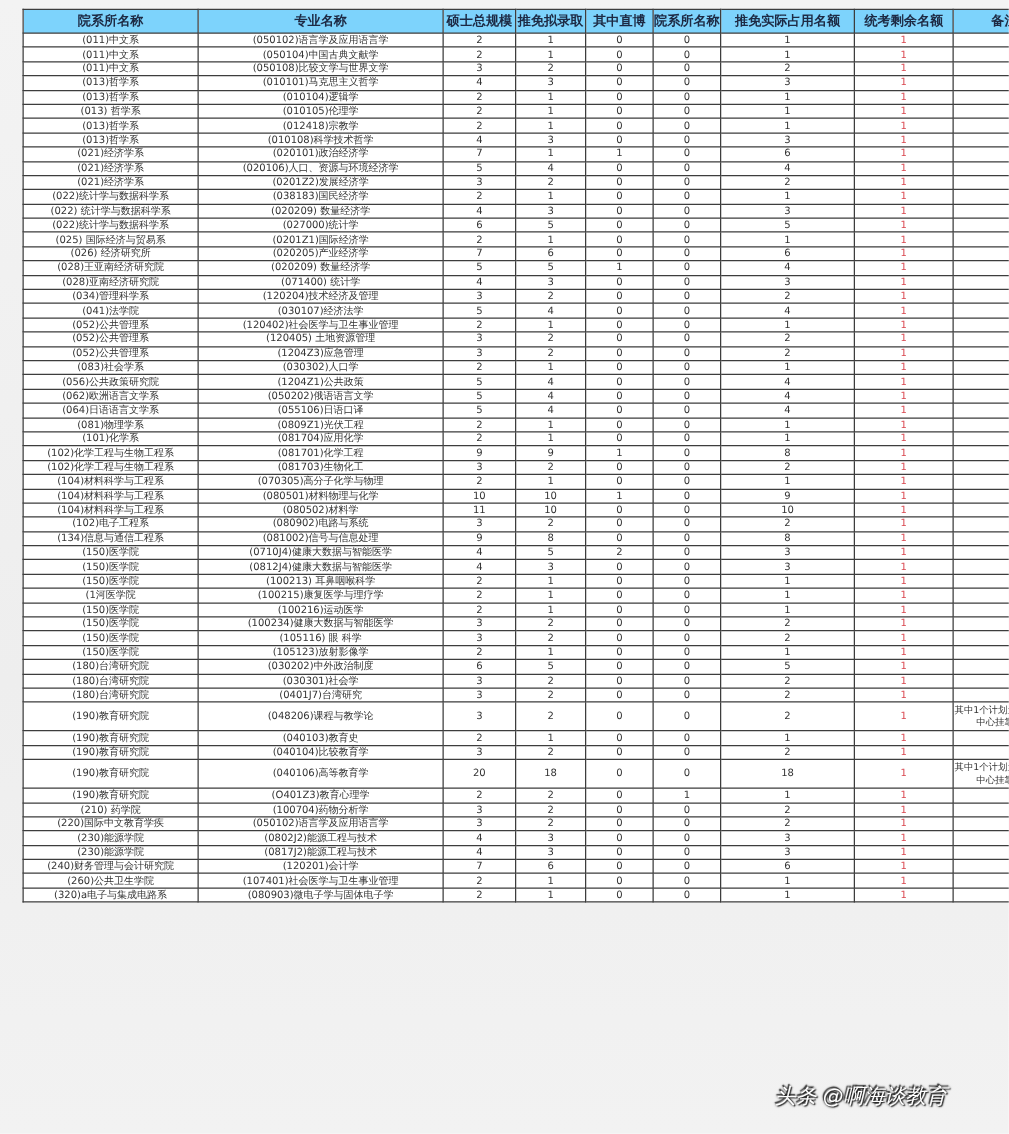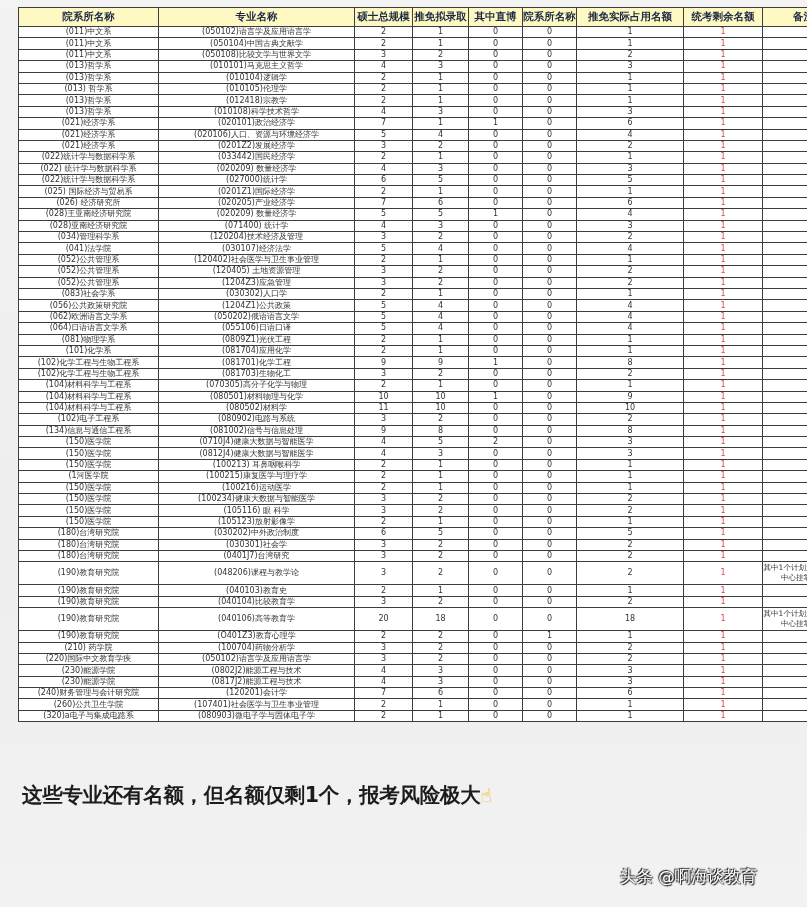--- a/index.html
+++ b/index.html
@@ -10,21 +10,21 @@
     position: relative;
   }
   .table-wrap {
     position: absolute; left: 18px; top: 7px; width: 779px;
   }
   table {
     border-collapse: collapse; width: 779px; table-layout: fixed;
     background: #fff;
   }
   th {
-    background: #fef9c3; color: #1d2a44;
+    background: #7dd3fc; color: #1d2a44;
     font-family: "DejaVu Serif", serif; font-weight: bold;
     font-size: 10.5px; height: 18px; padding: 0;
     border: 1px solid #3d3d3d; white-space: nowrap; overflow: hidden;
   }
   td {
     border: 1px solid #3d3d3d; font-size: 8px; color: #333;
     height: 10.4px; line-height: 10px; padding: 0; text-align: center;
     white-space: nowrap; overflow: hidden;
   }
   td.tall { height: 22px; }
@@ -34,21 +34,21 @@
     position: absolute; left: 22px; top: 782px; width: 770px;
     font-family: "DejaVu Sans", sans-serif; font-weight: bold;
     font-size: 20.5px; line-height: 27px; color: #1c1c1c;
     letter-spacing: -0.3px;
   }
   .summary .hl { color: #d1343a; }
   .hand { color: #f0b400; font-size: 19px; }
   .watermark {
     position: absolute; left: 620px; top: 866px;
     font-family: "DejaVu Sans", sans-serif; font-size: 16.5px;
-    color: #fff; text-shadow: 0 0 2px #222, 1px 1px 1px #222, -1px -1px 1px #222;
+    color: #fff; text-shadow: 0 0 2px #222, 1px 1px 1px #222, -1px -1px 1px #222; font-style: italic;
   }
 </style>
 </head>
 <body>
 
 <div class="table-wrap">
   <table>
     <colgroup>
       <col style="width:140px">
         <col style="width:196px">
@@ -190,21 +190,21 @@
           <td>3</td>
           <td>2</td>
           <td>0</td>
           <td>0</td>
           <td>2</td>
           <td class="remain">1</td>
           <td class="note"></td>
         </tr>
         <tr>
           <td>(022)统计学与数据科学系</td>
-          <td>(033442)国民经济学</td>
+          <td>(038183)国民经济学</td>
           <td>2</td>
           <td>1</td>
           <td>0</td>
           <td>0</td>
           <td>1</td>
           <td class="remain">1</td>
           <td class="note"></td>
         </tr>
         <tr>
           <td>(022) 统计学与数据科学系</td>
@@ -721,18 +721,15 @@
           <td>0</td>
           <td>1</td>
           <td class="remain">1</td>
           <td class="note"></td>
         </tr>
       </tbody>
   </table>
 </div>
 
 <div class="summary">
-  <div>
-    <span>这些专业还有名额，但名额仅剩1个，报考风险极大</span><span class="hand">☝</span>
-  </div>
 </div>
 
 <div class="watermark">头条 @啊海谈教育</div>
 
 </body></html>

